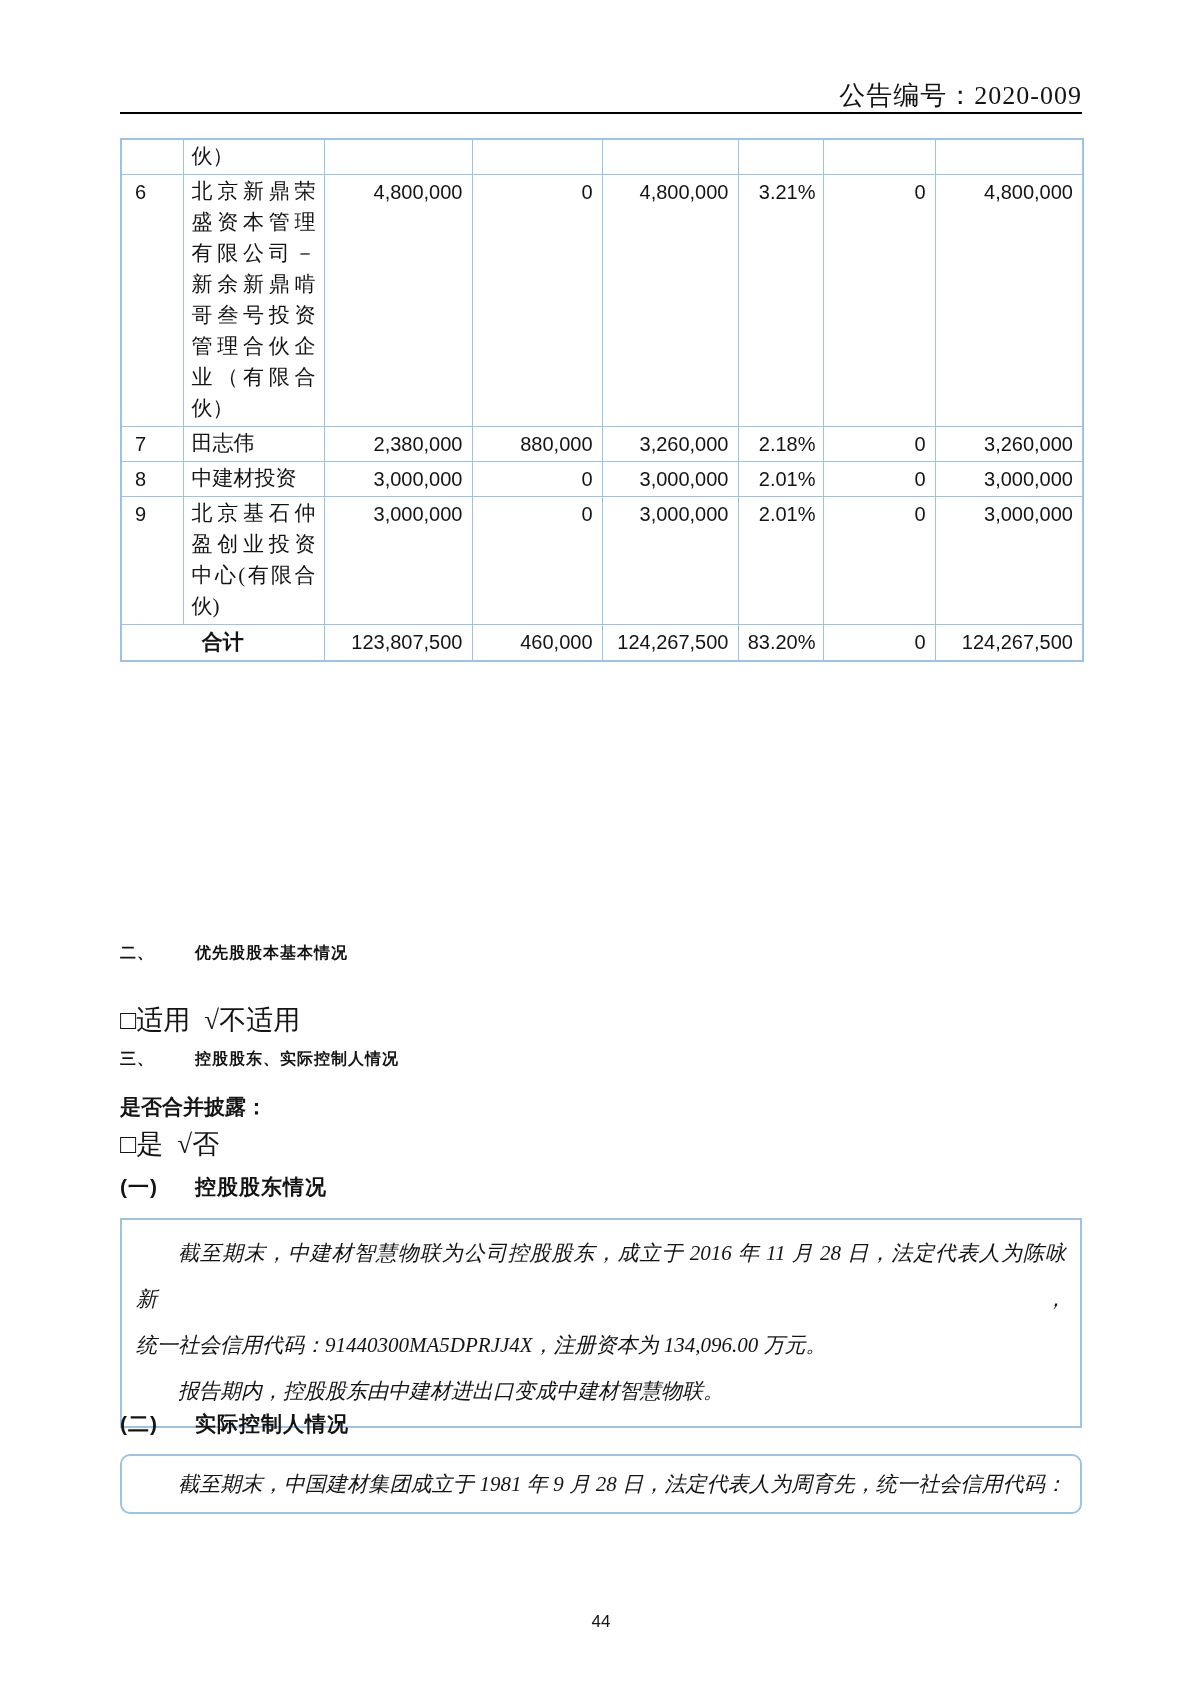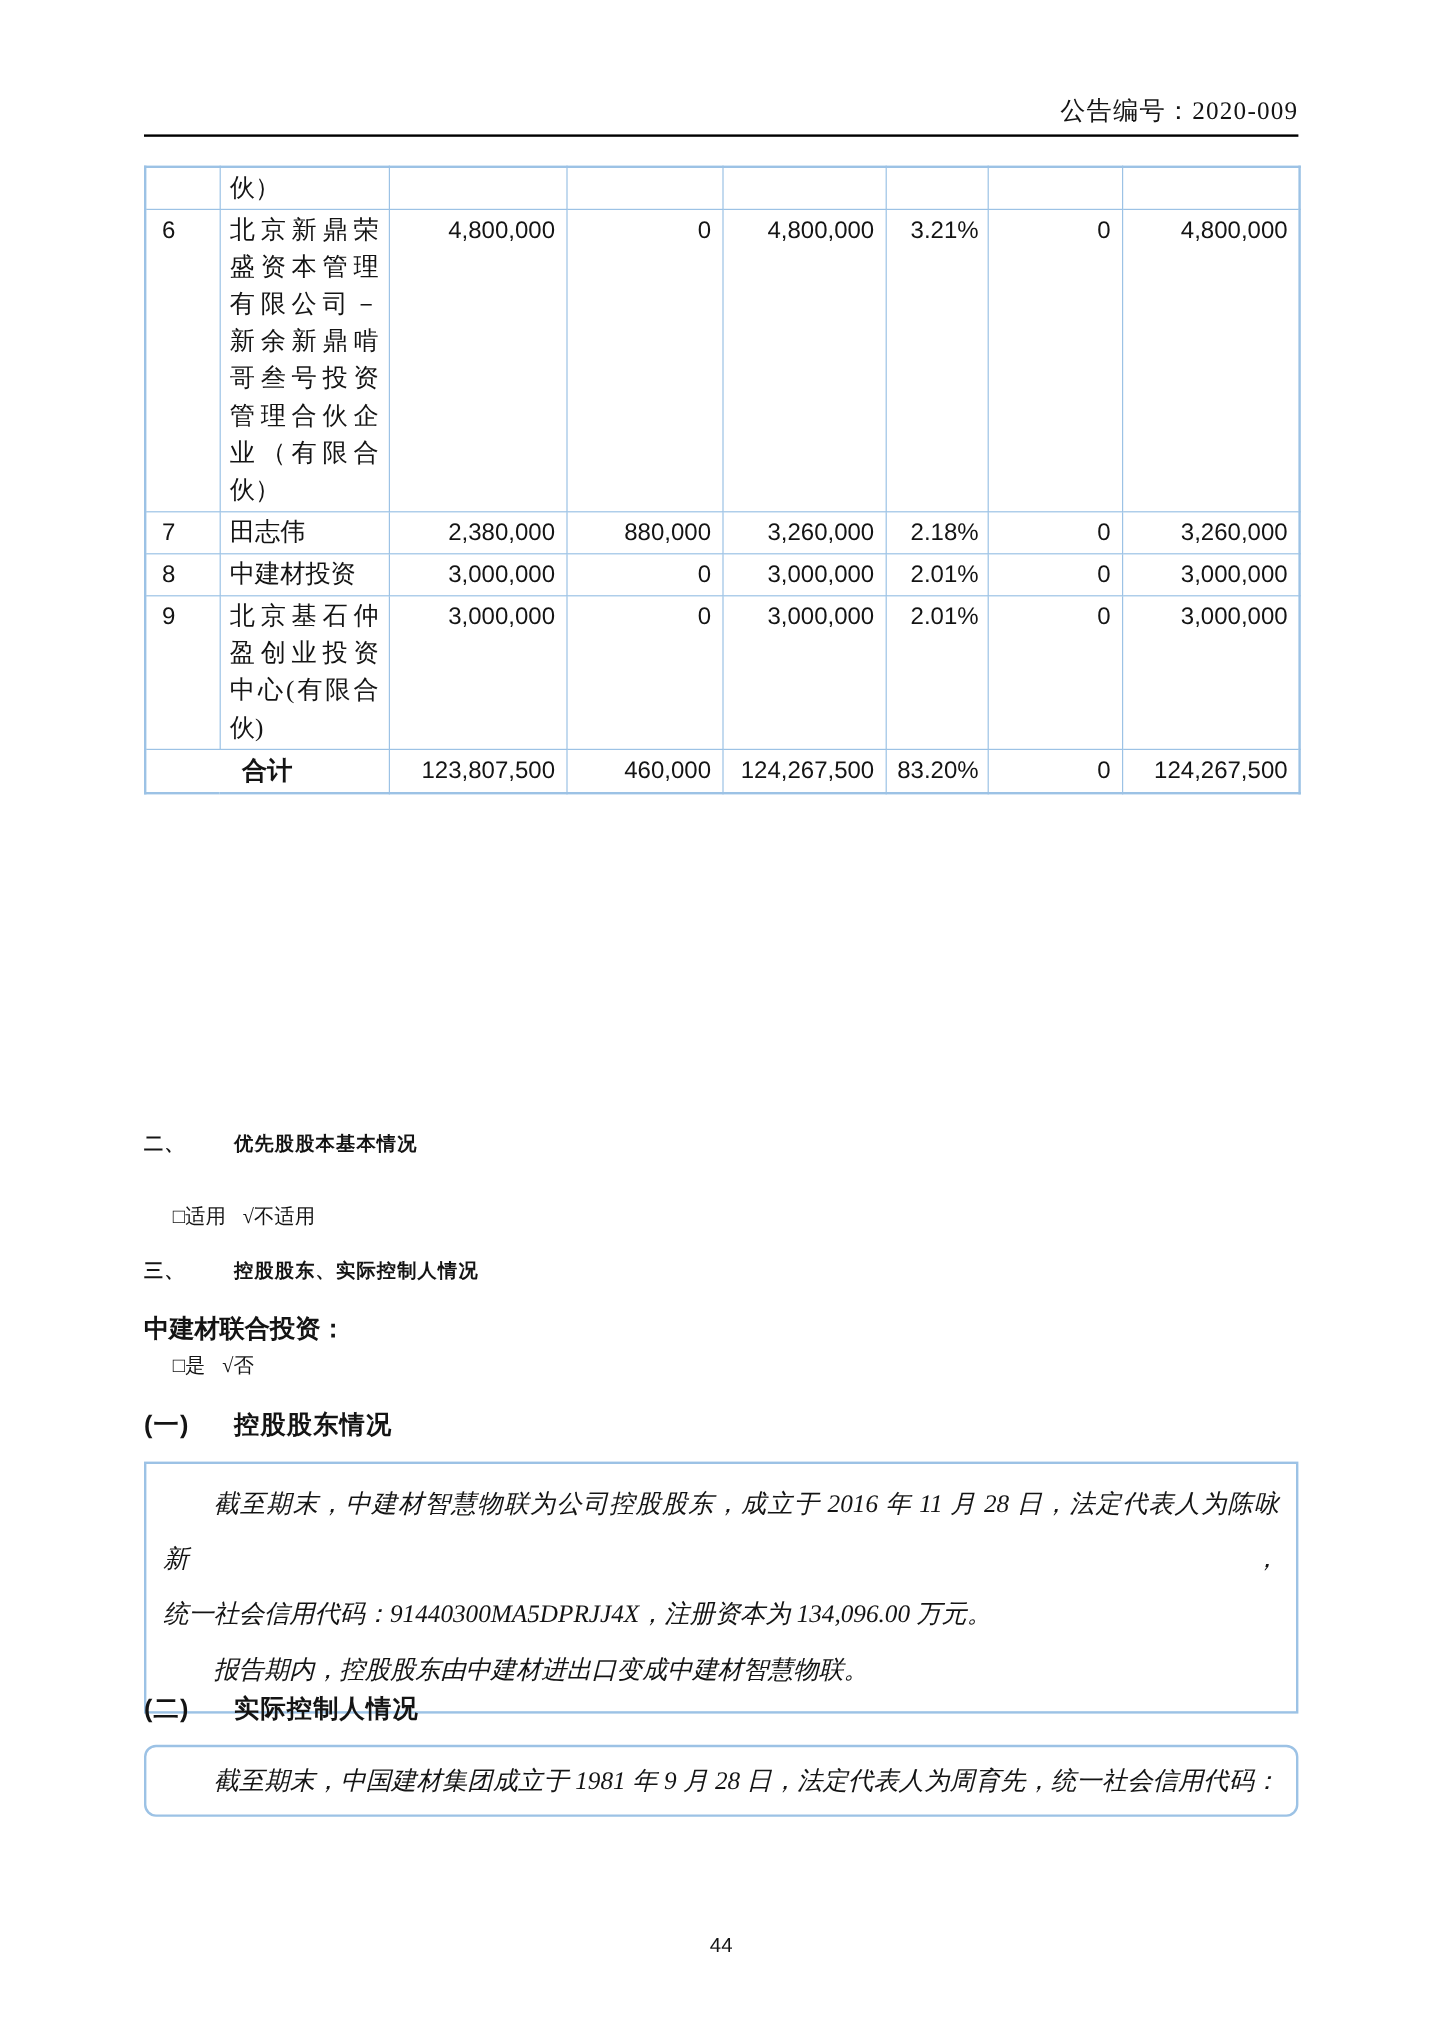--- a/index.html
+++ b/index.html
@@ -10,21 +10,21 @@
     font-family:"Liberation Serif", serif;
     position:relative;
     overflow:hidden;
   }
   .abs { position:absolute; }
 
   
   .doc-header {
     left:120px; top:78px; width:962px;
     text-align:right;
-    font-size:21px;
+    font-size:26px;
     letter-spacing:1px;
   }
   .head-rule {
     left:120px; top:112px; width:962px;
     border-top:2.5px solid #000;
     height:0;
   }
 
   
   table.shareholders {
@@ -85,22 +85,21 @@
   .sec-h3 {
     left:120px; width:962px;
     font-family:"Liberation Sans", sans-serif;
     font-weight:bold;
     font-size:21px;
     letter-spacing:1px;
   }
   .h-num { display:inline-block; width:75px; }
   .check-line {
     left:120px; width:962px;
-    font-size:17px;
-    margin-left:24px;
+    font-size:27px;
   }
   .check-gap { margin-left:14px; }
   .bold-label {
     left:120px; width:962px;
     font-family:"Liberation Sans", sans-serif;
     font-weight:bold;
     font-size:21px;
   }
   .blue-box {
     left:120px; width:962px;
@@ -204,21 +203,21 @@
 </div>
 
 <div class="abs check-line" style="top:1002px">
   <span>□适用</span><span class="check-gap">√不适用</span>
 </div>
 
 <div class="abs sec-h2" style="top:1049px">
   <span class="h-num">三、</span><span>控股股东、实际控制人情况</span>
 </div>
 
-<div class="abs bold-label" style="top:1093px">中建材联合投资：</div>
+<div class="abs bold-label" style="top:1093px">是否合并披露：</div>
 
 <div class="abs check-line" style="top:1126px">
   <span>□是</span><span class="check-gap">√否</span>
 </div>
 
 <div class="abs sec-h3" style="top:1173px">
   <span class="h-num">(一)</span><span>控股股东情况</span>
 </div>
 
 <div class="abs blue-box box-tall" style="top:1218px">

